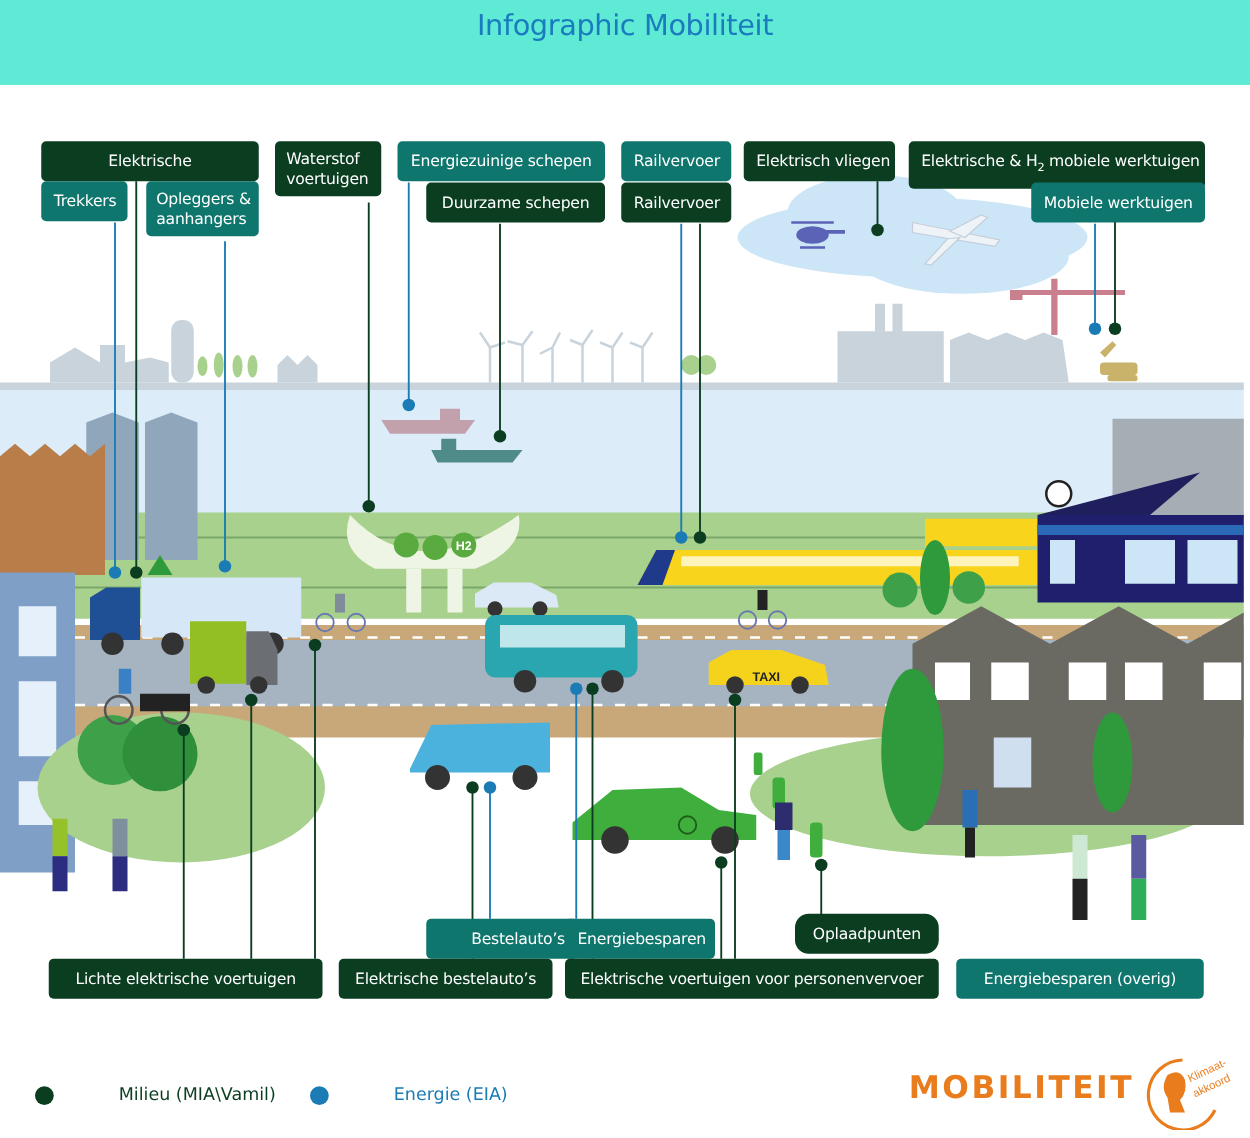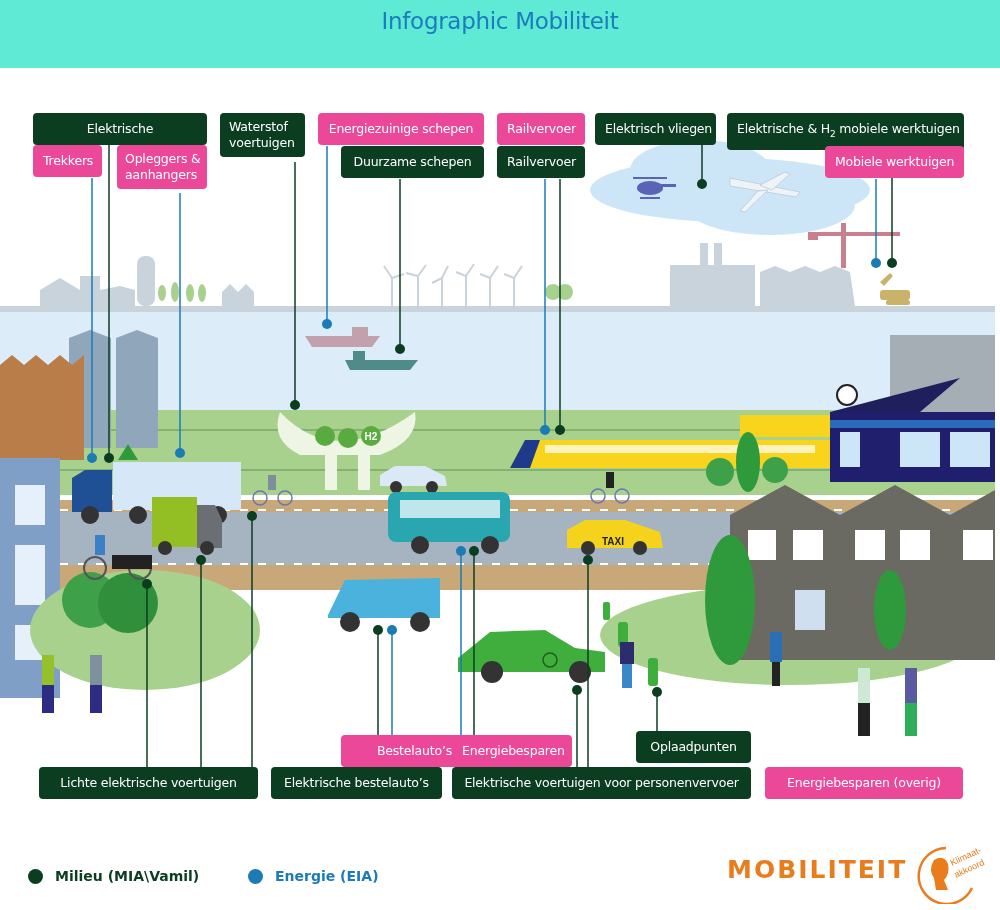--- a/index.html
+++ b/index.html
@@ -4,24 +4,24 @@
 <style>
   html, body { margin: 0; padding: 0; }
   body { width: 1000px; height: 910px; position: relative; background: #ffffff; overflow: hidden;
          font-family: "DejaVu Sans", "Liberation Sans", sans-serif; }
   .header { position: absolute; left: 0; top: 0; width: 1000px; height: 68px; background: #5eead4; }
   .header .title { position: absolute; left: 0; right: 0; top: 8px; text-align: center; font-size: 23px; color: #1a7bbf; letter-spacing: -0.3px; }
   .scene { position: absolute; left: 0; top: 0; width: 1000px; height: 910px; }
   .lbl { position: absolute; box-sizing: border-box; color: #fff; font-size: 12.5px; line-height: 16px;
          border-radius: 4px; padding: 8px 10px; white-space: nowrap; letter-spacing: -0.2px; }
   .lbl.g { background: #0b3d20; }
-  .lbl.b { background: #ec4899; }
+  .lbl.b { background: #0f766e; }
   .lbl.c { text-align: center; }
   .lbl.r { text-align: right; }
-  .legend { position: absolute; top: 868px; display: flex; align-items: center; font-weight: bold; font-size: 14px; }
+  .legend { position: absolute; top: 868px; display: flex; align-items: center; font-weight: normal; font-size: 14px; gap: 40px; }
   .legend .dot { width: 15px; height: 15px; border-radius: 50%; margin-right: 12px; }
   .brand { position: absolute; left: 727px; top: 855px; color: #e97d1e; font-weight: bold; font-size: 25px; letter-spacing: 2px; }
 </style>
 </head>
 <body>
 
 <div class="header">
   <div class="title">Infographic Mobiliteit</div>
 </div>
 
@@ -332,21 +332,21 @@
 <div class="lbl b c" style="left:497px; top:113px; width:88px;">Railvervoer</div>
 <div class="lbl g c" style="left:497px; top:146px; width:88px;">Railvervoer</div>
 <div class="lbl g c" style="left:595px; top:113px; width:121px;">Elektrisch vliegen</div>
 <div class="lbl g c" style="left:727px; top:113px; width:237px;">
   <span>Elektrische &amp; H</span><sub style="font-size:9px;">2</sub><span> mobiele werktuigen</span>
 </div>
 <div class="lbl b c" style="left:825px; top:146px; width:139px;">Mobiele werktuigen</div>
 
 <div class="lbl b r" style="left:341px; top:735px; width:121px;">Bestelauto’s</div>
 <div class="lbl b c" style="left:452px; top:735px; width:120px;">Energiebesparen</div>
-<div class="lbl g c" style="left:636px; top:731px; width:115px;">Oplaadpunten</div>
+<div class="lbl g c" style="left:636px; top:731px; width:115px;border-radius:11px;">Oplaadpunten</div>
 <div class="lbl g c" style="left:39px; top:767px; width:219px;">Lichte elektrische voertuigen</div>
 <div class="lbl g c" style="left:271px; top:767px; width:171px;">Elektrische bestelauto’s</div>
 <div class="lbl g c" style="left:452px; top:767px; width:299px;">Elektrische voertuigen voor personenvervoer</div>
 <div class="lbl b c" style="left:765px; top:767px; width:198px;">Energiebesparen (overig)</div>
 
 <div class="legend" style="left:28px; color:#0b3d20;">
   <span class="dot" style="background:#0b3d20;"></span>
   <span>Milieu (MIA\Vamil)</span>
 </div>
 <div class="legend" style="left:248px; color:#1a7bb5;">

